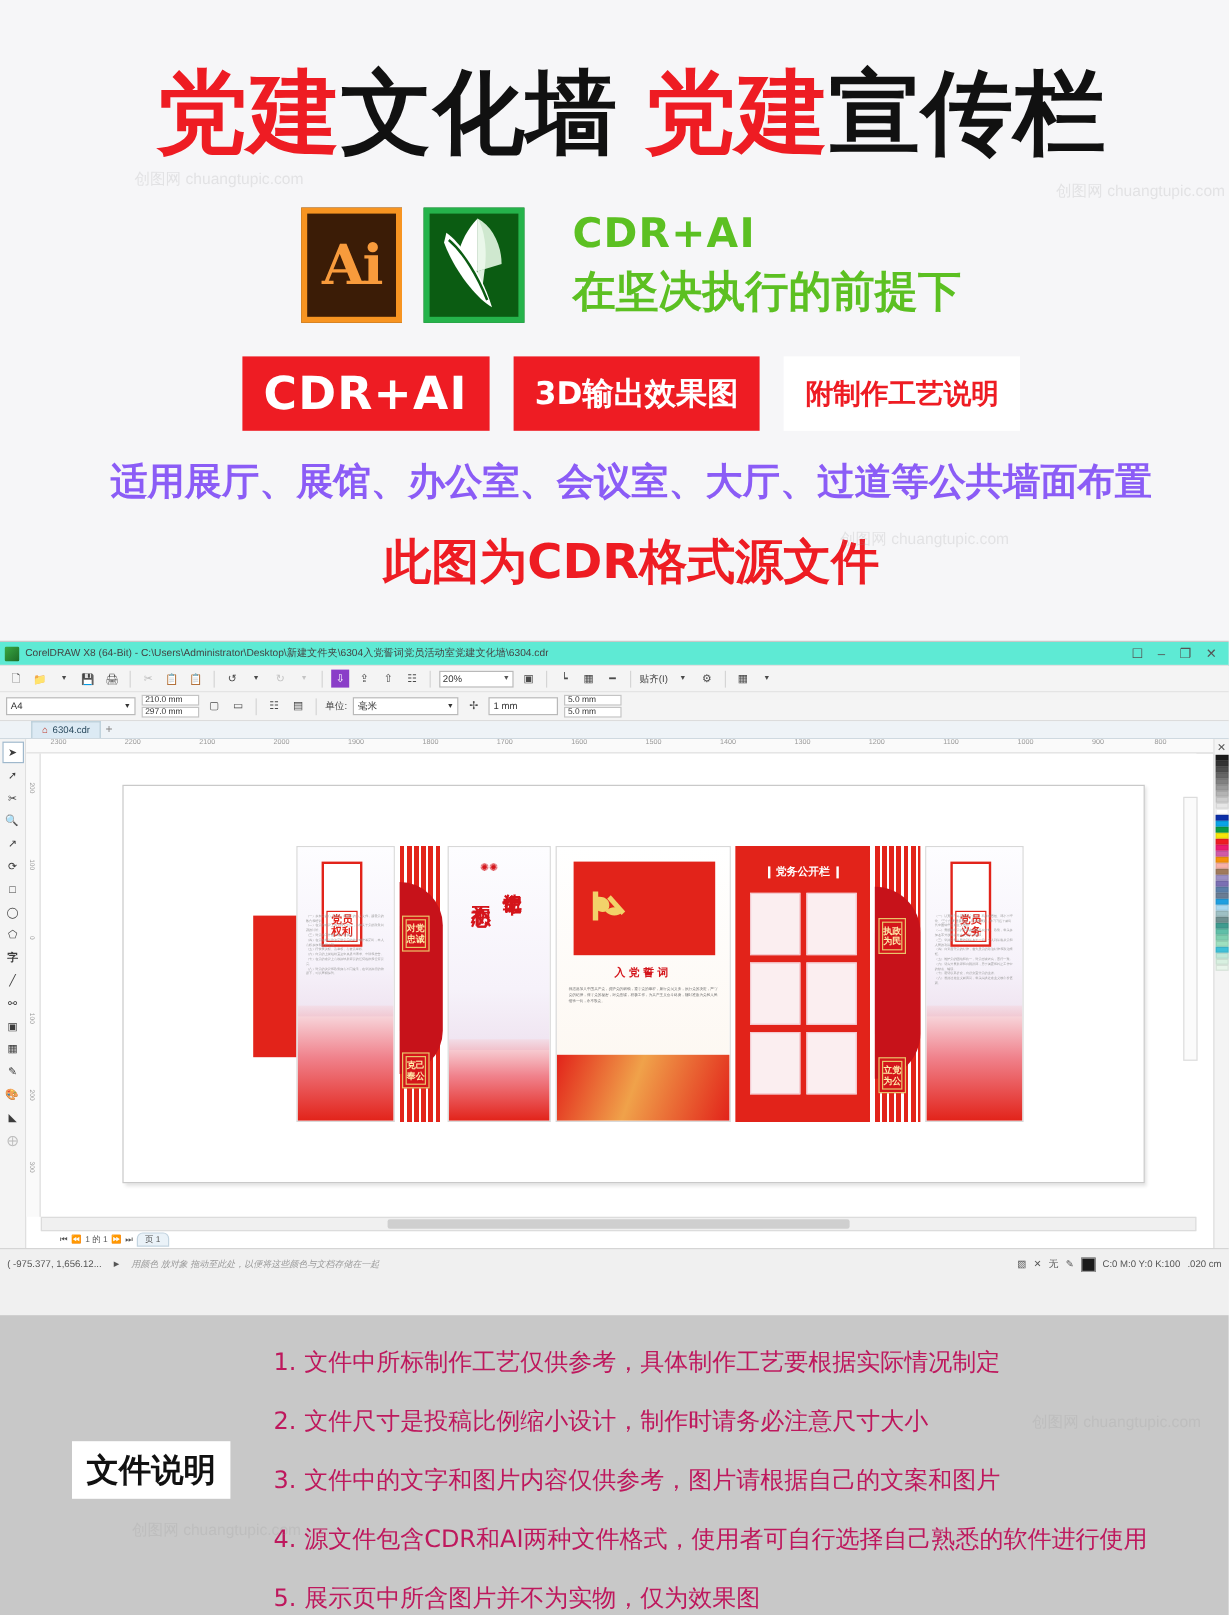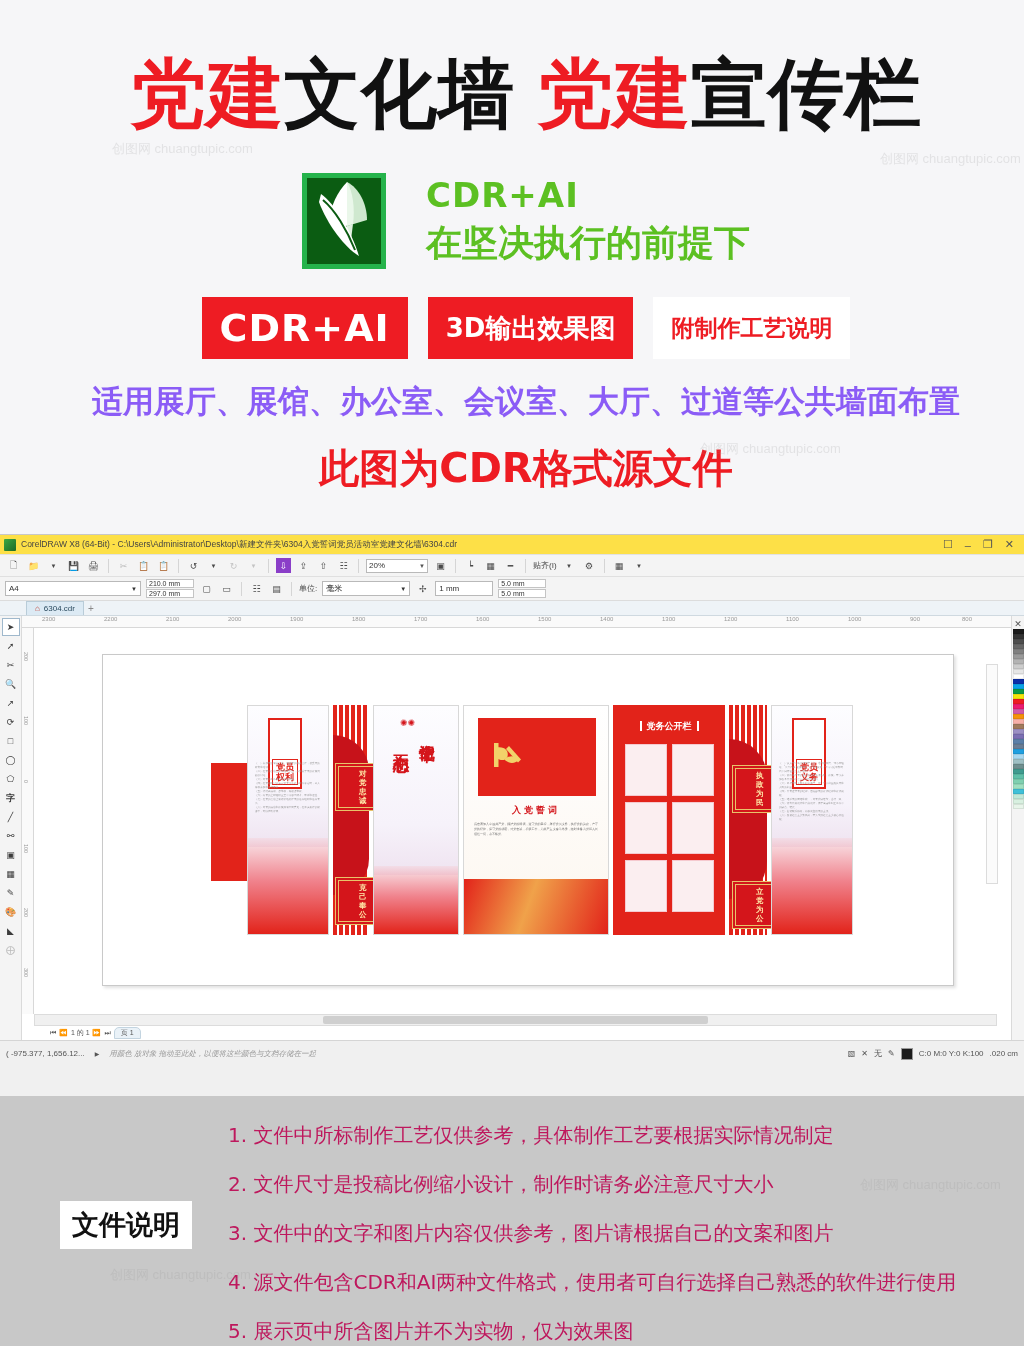--- a/index.html
+++ b/index.html
@@ -45,21 +45,21 @@
   .badge.outline2 { background: #fff; color: #ee1c23; font-size: 23px; }
 
   .promo-line1 { text-align: center; margin-top: 22px; font-size: 31px; font-weight: bold; color: #8b5cf6; font-family: "DejaVu Sans", sans-serif; }
   .promo-line2 { text-align: center; margin-top: 18px; font-size: 40px; font-weight: bold; color: #ee1c23; font-family: "DejaVu Sans", sans-serif; }
 
   .wm { position: absolute; color: rgba(150,150,150,0.20); font-size: 13px; pointer-events: none; }
 
   
   .cdr { position: absolute; top: 534px; left: 0; width: 1024px; height: 562px; background: #f0f0f0; border-top: 1px solid #c8c8c8; font-size: 9px; color: #333; }
 
-  .titlebar { height: 20px; background: #fde047; display: flex; align-items: center; padding: 0 4px; border-bottom: 1px solid #e2e2e2; }
+  .titlebar { height: 20px; background: #5eead4; display: flex; align-items: center; padding: 0 4px; border-bottom: 1px solid #e2e2e2; }
   .titlebar .tb-icon { width: 12px; height: 12px; background: linear-gradient(135deg,#3aa843,#1d6b26); margin-right: 5px; flex: 0 0 auto; border-radius: 1px; }
   .titlebar .tb-text { font-size: 8.5px; color: #444; white-space: nowrap; overflow: hidden; }
   .titlebar .tb-ctrls { margin-left: auto; display: flex; gap: 12px; align-items: center; padding-right: 6px; color: #555; font-size: 11px; }
   .tb-ctrls span { cursor: default; }
 
   .menubar { height: 16px; background: #fbfbfb; display: flex; align-items: center; padding-left: 8px; gap: 17px; border-bottom: 1px solid #e8e8e8; }
   .menubar span { font-size: 9px; color: #3a3a3a; white-space: nowrap; }
 
   .toolbar { height: 22px; background: #f4f4f4; display: flex; align-items: center; padding-left: 6px; gap: 5px; border-bottom: 1px solid #e0e0e0; }
   .tbtn { width: 15px; height: 15px; border: 1px solid transparent; display: flex; align-items: center; justify-content: center; font-size: 9px; color: #4a4a4a; }
@@ -97,21 +97,21 @@
   .art { position: absolute; left: 108px; top: 50px; width: 640px; height: 230px; }
   .art-red-l { position: absolute; left: 0; top: 58px; width: 48px; height: 118px; background: #e2231a; }
   .art-red-r { position: absolute; right: 0; top: 58px; width: 48px; height: 118px; background: #e2231a; }
   .panel { position: absolute; top: 0; height: 230px; border: 1px solid #d8d8d8; overflow: hidden; background: #fff; }
   .pn-grad { position: absolute; left: 0; right: 0; bottom: 0; height: 42%; background: linear-gradient(180deg, rgba(244,214,222,0.55) 0%, #f0828c 45%, #e2231a 100%); }
   .pn-grad2 { position: absolute; left: 0; right: 0; top: 0; height: 62%; background: linear-gradient(180deg,#fdfdff 0%, #f6f2fa 70%, #efe3f0 100%); }
   .seal { position: absolute; background: #fff; border: 2px solid #e2231a; padding: 2px; }
   .seal .inner { border: 1px solid #e2231a; color: #e2231a; font-size: 9px; font-weight: bold; line-height: 10px; text-align: center; padding: 2px 3px; font-family: "DejaVu Sans", sans-serif; margin-top: 37px; }
   .tinytext { position: absolute; color: #9a9a9a; font-size: 2.6px; line-height: 4px; }
   .gold-seal { position: absolute; background: #d4151b; border: 1.5px solid #e8c36a; padding: 2px; }
-  .gold-seal .gi { border: 1px solid #e8c36a; color: #ffe9a8; font-size: 7.5px; font-weight: bold; line-height: 9px; text-align: center; padding: 2px 20px; font-family: "DejaVu Sans", sans-serif; }
+  .gold-seal .gi { border: 1px solid #e8c36a; color: #ffe9a8; font-size: 7.5px; font-weight: bold; line-height: 9px; text-align: center; padding: 2px 0; font-family: "DejaVu Sans", sans-serif; }
   .stripe-col { position: absolute; top: 0; height: 230px; background: repeating-linear-gradient(90deg,#e2231a 0px,#e2231a 4px,#fff 4px,#fff 6px); }
   .bigchar { position: absolute; color: #d4151b; font-size: 16px; font-weight: bold; line-height: 19px; font-family: "DejaVu Sans", sans-serif; writing-mode: vertical-rl; }
   .flag { position: absolute; background: #e2231a; }
   .oath-title { position: absolute; color: #d4151b; font-size: 9px; font-weight: bold; letter-spacing: 3px; text-align: center; width: 100%; font-family: "DejaVu Sans", sans-serif; }
   .oath-body { position: absolute; color: #6a6a6a; font-size: 3px; line-height: 5px; text-align: justify; }
   .board-title { position: absolute; color: #fff; font-size: 9px; font-weight: bold; text-align: center; width: 100%; font-family: "DejaVu Sans", sans-serif; }
   .board-cell { position: absolute; background: #fbeef0; border: 1px solid #f5c9cf; }
 
   .hscroll { position: absolute; left: 12px; right: 14px; bottom: 14px; height: 12px; background: #f0f0f0; border: 1px solid #dcdcdc; }
   .hscroll .thumb { position: absolute; left: 30%; width: 40%; top: 1px; bottom: 1px; background: #cfcfcf; border-radius: 2px; }
@@ -141,20 +141,21 @@
 </head>
 <body>
 
 <div class="promo">
 
   <div class="promo-title">
     <span class="red">党建</span><span class="black">文化墙</span><span class="gap"></span><span class="red">党建</span><span class="black">宣传栏</span>
   </div>
 
   <div class="promo-logos">
+    <div class="logo-ai">Ai</div>
     <div class="logo-cdr">
       <svg viewBox="0 0 74 86">
         <path d="M40 4 C52 10 60 26 60 42 L40 48 Z" fill="#cfe8cf"></path>
         <path d="M40 4 C46 14 48 30 46 46 L40 48 Z" fill="#eaf7ea"></path>
         <path d="M40 4 C30 14 24 28 22 42 L40 48 Z" fill="#ffffff"></path>
         <path d="M40 48 L46 46 L44 62 L40 66 L36 62 Z" fill="#dff0df"></path>
         <path d="M14 16 C28 26 44 52 52 78 C38 70 20 46 12 24 Z" fill="#ffffff"></path>
         <path d="M16 22 C28 32 40 52 48 72" stroke="#0b5c12" stroke-width="2" fill="none"></path>
       </svg>
     </div>
@@ -225,21 +226,21 @@
     <div class="tsep"></div>
     <div class="plabel">贴齐(I)</div>
     <div class="tbtn" style="font-size:6px">▼</div>
     <div class="tbtn">⚙</div>
     <div class="tsep"></div>
     <div class="tbtn">▦</div>
     <div class="tbtn" style="font-size:6px">▼</div>
   </div>
 
   <div class="propbar">
-    <div class="pfield" style="width:136px">
+    <div class="pfield" style="width:108px">
       <span>A4</span>
       <span style="margin-left:auto;font-size:6px">▼</span>
     </div>
     <div class="pstack">
       <div class="psmall">210.0 mm</div>
       <div class="psmall">297.0 mm</div>
     </div>
     <div class="tbtn">▢</div>
     <div class="tbtn">▭</div>
     <div class="tsep"></div>

